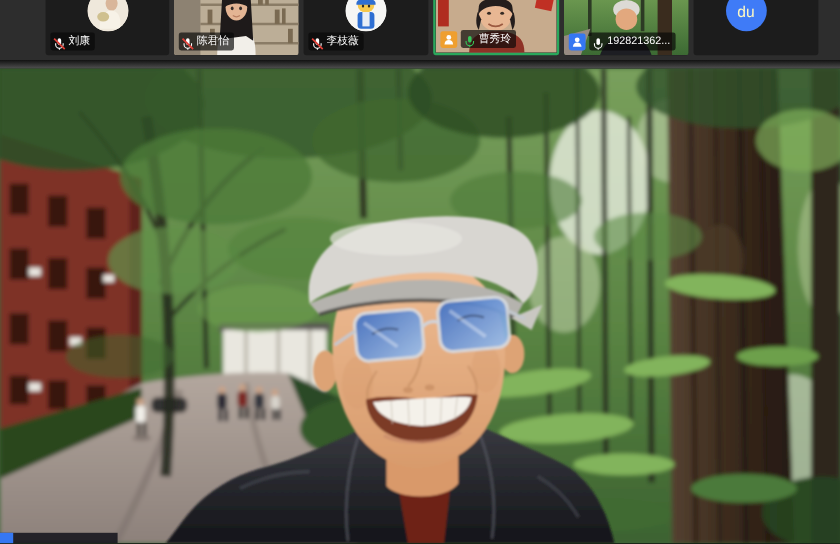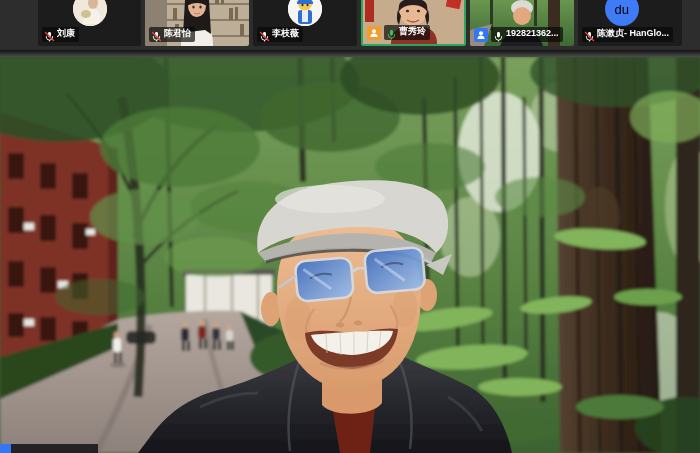--- a/index.html
+++ b/index.html
@@ -3,32 +3,32 @@
 <meta charset="utf-8">
 <style>
   html,body{margin:0;padding:0;width:700px;height:453px;overflow:hidden;background:#000;
     font-family:"Liberation Sans","DejaVu Sans",sans-serif;}
   .stage{position:relative;width:700px;height:453px;background:#000;}
 
   
   .strip{position:absolute;top:0;left:0;width:700px;height:50px;background:#2d2d2d;overflow:hidden;z-index:5;}
   .thumb{position:absolute;top:-10px;height:56px;border-radius:2px;overflow:hidden;background:#1c1c1c;}
   .thumb.active{border:2px solid #2aa85c;box-sizing:border-box;}
-  .namepill{position:absolute;left:4px;bottom:4px;display:flex;gap:2px;
-    background:rgba(8,8,8,.68);border-radius:2px;padding:1px 4px 1px 2px;height:13px;max-width:92%;font-weight:bold;}
+  .namepill{position:absolute;left:4px;bottom:4px;display:flex;align-items:center;gap:2px;
+    background:rgba(8,8,8,.68);border-radius:2px;padding:1px 4px 1px 2px;height:13px;max-width:92%;}
   .namepill .nm{color:#fff;font-size:9px;line-height:11px;white-space:nowrap;overflow:hidden;text-overflow:ellipsis;}
   .micwrap{width:11px;height:11px;flex:0 0 auto;display:block;}
   .badge{position:absolute;bottom:4px;left:4px;width:14px;height:14px;border-radius:2px;
     display:flex;align-items:center;justify-content:center;}
   .badge svg{display:block;}
   .pill-shift{left:21px;}
   .avatar-circle{position:absolute;left:50%;top:2px;transform:translateX(-50%);
     width:34px;height:34px;border-radius:50%;overflow:hidden;}
   .du-circle{background:#3f7bf7;display:flex;align-items:center;justify-content:center;}
-  .du-circle span{color:#000000;font-size:13px;}
+  .du-circle span{color:#fef9c3;font-size:13px;}
   
   .divider{position:absolute;top:50px;left:0;width:700px;height:7px;
     background:linear-gradient(#121212,#4e4e4e);z-index:4;}
 
   
   .main-video{position:absolute;top:57px;left:0;width:700px;height:396px;overflow:hidden;background:#41663a;}
   .main-label{position:absolute;left:0;bottom:0;height:9px;width:98px;
     background:rgba(18,18,26,.85);display:flex;z-index:6;}
   .main-label .blue-badge{width:11px;height:9px;background:#3577f2;}
 </style>
@@ -189,31 +189,20 @@
             </svg>
         </span>
         <span class="nm">192821362...</span>
       </div>
     </div>
 
     <div class="thumb" style="left:578px;width:104px;">
       <div class="avatar-circle du-circle" style="left:42%;">
         <span>du</span>
       </div>
-      <div class="namepill">
-        <span class="micwrap">
-          <svg width="11" height="11" viewBox="0 0 12 12">
-              <rect x="4.4" y="1" width="3.2" height="6" rx="1.6" fill="#fff"></rect>
-              <path d="M2.6 5.6v1a3.4 3.4 0 0 0 6.8 0v-1" stroke="#fff" fill="none" stroke-width="1"></path>
-              <line x1="6" y1="9.8" x2="6" y2="11.4" stroke="#fff"></line>
-              <line x1="1.2" y1="1.2" x2="10.8" y2="10.8" stroke="#e04038" stroke-width="1.6"></line>
-            </svg>
-        </span>
-        <span class="nm">陈漱贞- HanGlo...</span>
-      </div>
     </div>
   </div>
 
   <div class="divider"></div>
 
   <div class="main-video">
     <svg width="700" height="396" viewBox="0 0 700 396">
       <defs>
         <linearGradient id="leafBG" x1="0" y1="0" x2="0" y2="1">
           <stop offset="0" stop-color="#79a05c"></stop>

